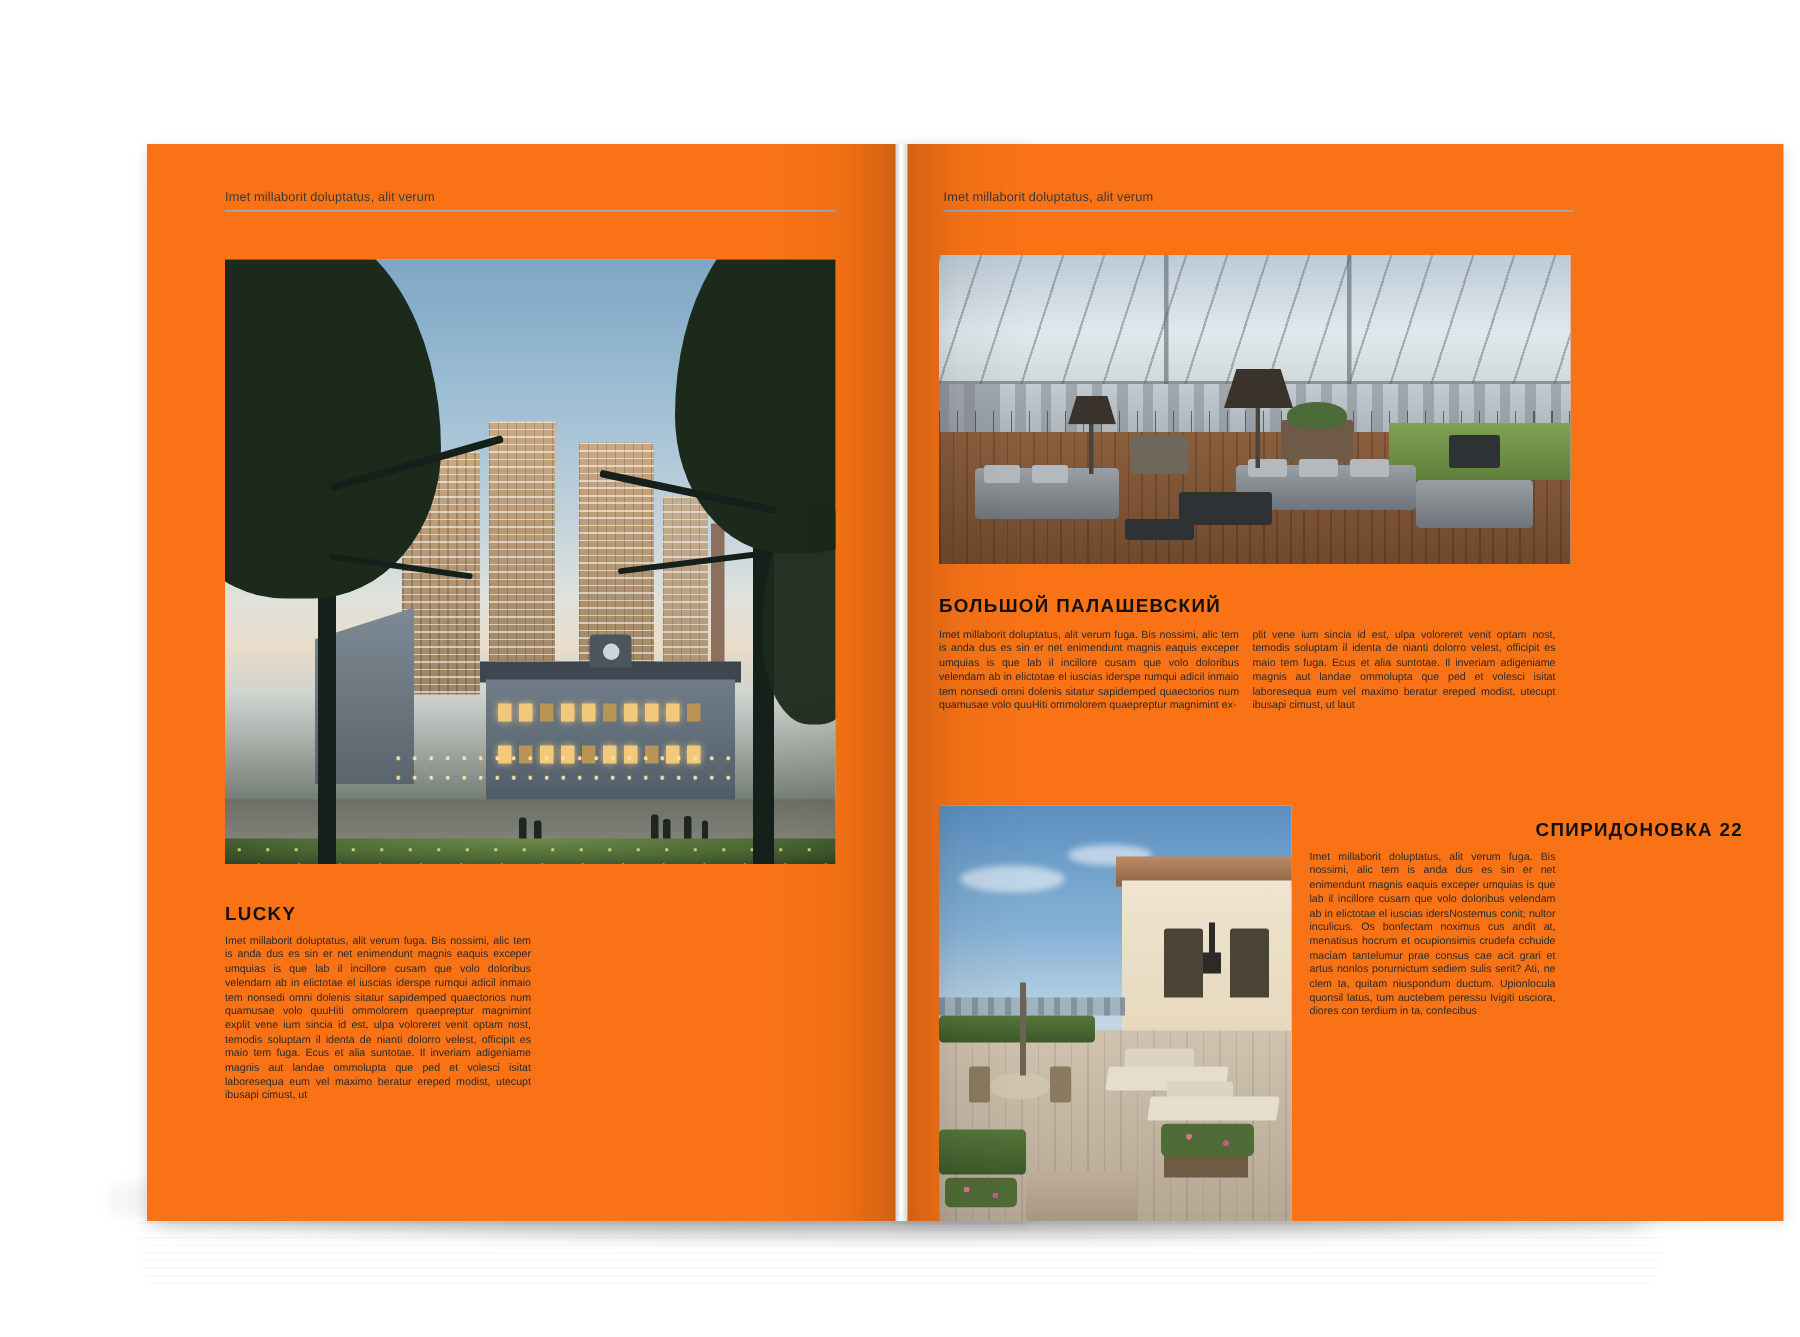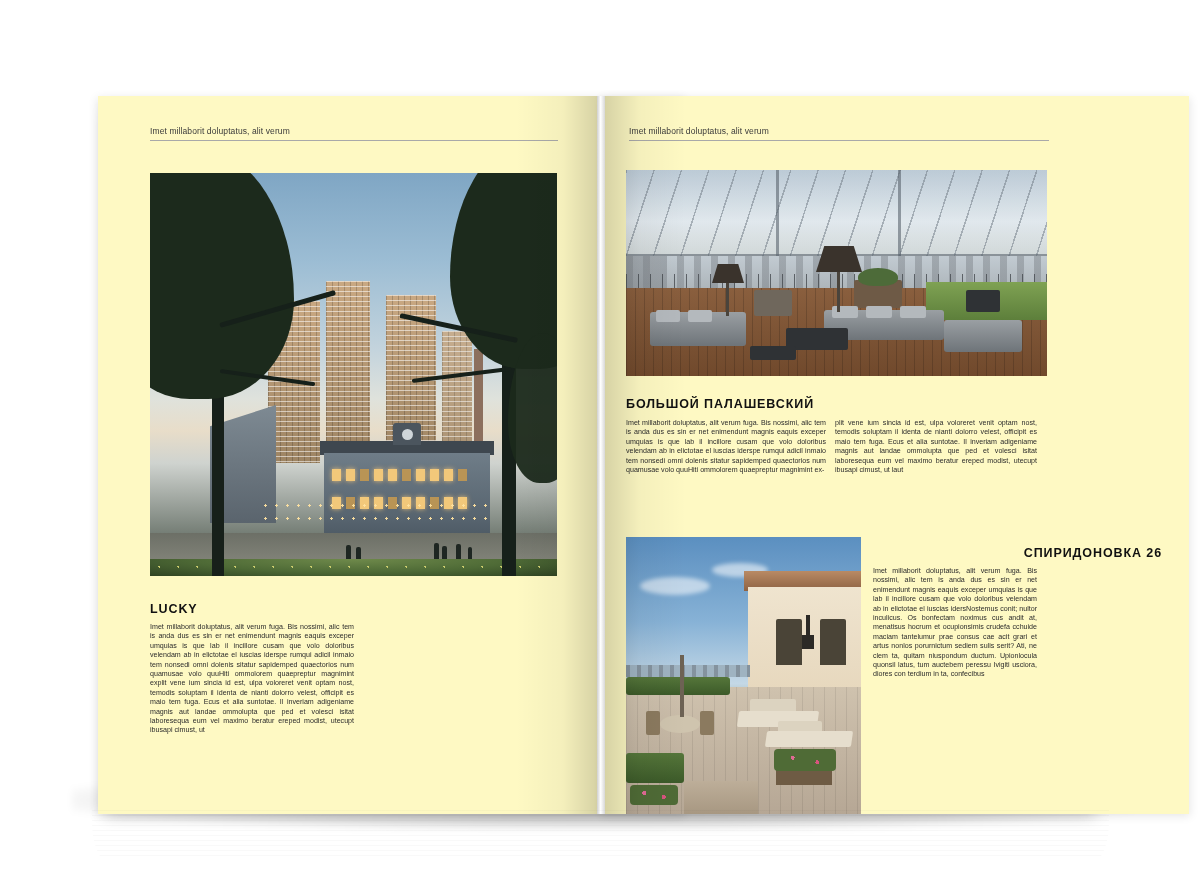--- a/index.html
+++ b/index.html
@@ -35,21 +35,21 @@
   }
   .stack.s1 { left: 8px;  top: 8px;  width: 989px; height: 706px; background:#eeeeee; box-shadow: 0 6px 16px rgba(0,0,0,.18);}
   .stack.s2 { left: 5px;  top: 5px;  width: 995px; height: 710px; background:#f4f4f4;}
   .stack.s3 { left: 2px;  top: 2px;  width: 1000px; height: 714px; background:#fafafa;}
 
   .page {
     position: absolute;
     top: 0;
     width: 588px;
     height: 718px;
-    background: #fef9c3;
+    background: #f97316;
     overflow: hidden;
   }
   .page.left  { left: 0px;  box-shadow: -1px 2px 9px rgba(0,0,0,.10); }
   .page.right { left: 503px; box-shadow: 1px 2px 9px rgba(0,0,0,.10); }
 
   
   .gutter-shade {
     position: absolute;
     top: 0; height: 718px;
     pointer-events: none;
@@ -452,21 +452,21 @@
         <div class="chair-s" style="left:74px; top:174px; width:14px; height:24px;"></div>
         <div class="umbrella-pole" style="left:54px; top:118px; width:4px; height:62px;"></div>
 
         <div class="flowerbox" style="left:150px; top:230px; width:56px; height:18px;"></div>
         <div class="flowers-pink" style="left:148px; top:212px; width:62px; height:22px; border-radius:4px;"></div>
         <div class="hedge" style="left:0; top:216px; width:58px; height:30px;"></div>
         <div class="flowers-pink" style="left:4px; top:248px; width:48px; height:20px; border-radius:4px;"></div>
         <div style="position:absolute; left:58px; top:244px; width:74px; height:38px; background:linear-gradient(to bottom,#bdae99,#a4947e);"></div>
       </div>
 
-      <div class="heading" style="right:27px; top:450px; text-align:right;">СПИРИДОНОВКА 26</div>
+      <div class="heading" style="right:27px; top:450px; text-align:right;">СПИРИДОНОВКА 22</div>
 
       <div class="body-col" style="left:272px; top:471px; width:164px;">Imet millaborit doluptatus, alit verum fuga. Bis nossimi, alic tem is anda dus es sin er net enimendunt magnis eaquis exceper umquias is que lab il incillore cusam que volo doloribus velendam ab in elictotae el iuscias idersNostemus conit; nultor inculicus. Os bonfectam noximus cus andit at, menatisus hocrum et ocupionsimis crudefa cchuide maciam tantelumur prae consus cae acit grari et artus nonlos porurnictum sediem sulis serit? Ati, ne clem ta, quitam niuspondum ductum. Upionlocula quonsil latus, tum auctebem peressu Ivigiti usciora, diores con terdium in ta, confecibus</div>
     </div>
 
     <div class="gutter-shade l"></div>
     <div class="gutter-shade r"></div>
     <div class="spine"></div>
 
     <div class="block-bottom"></div>
     <div class="block-bottom-lines"></div>

